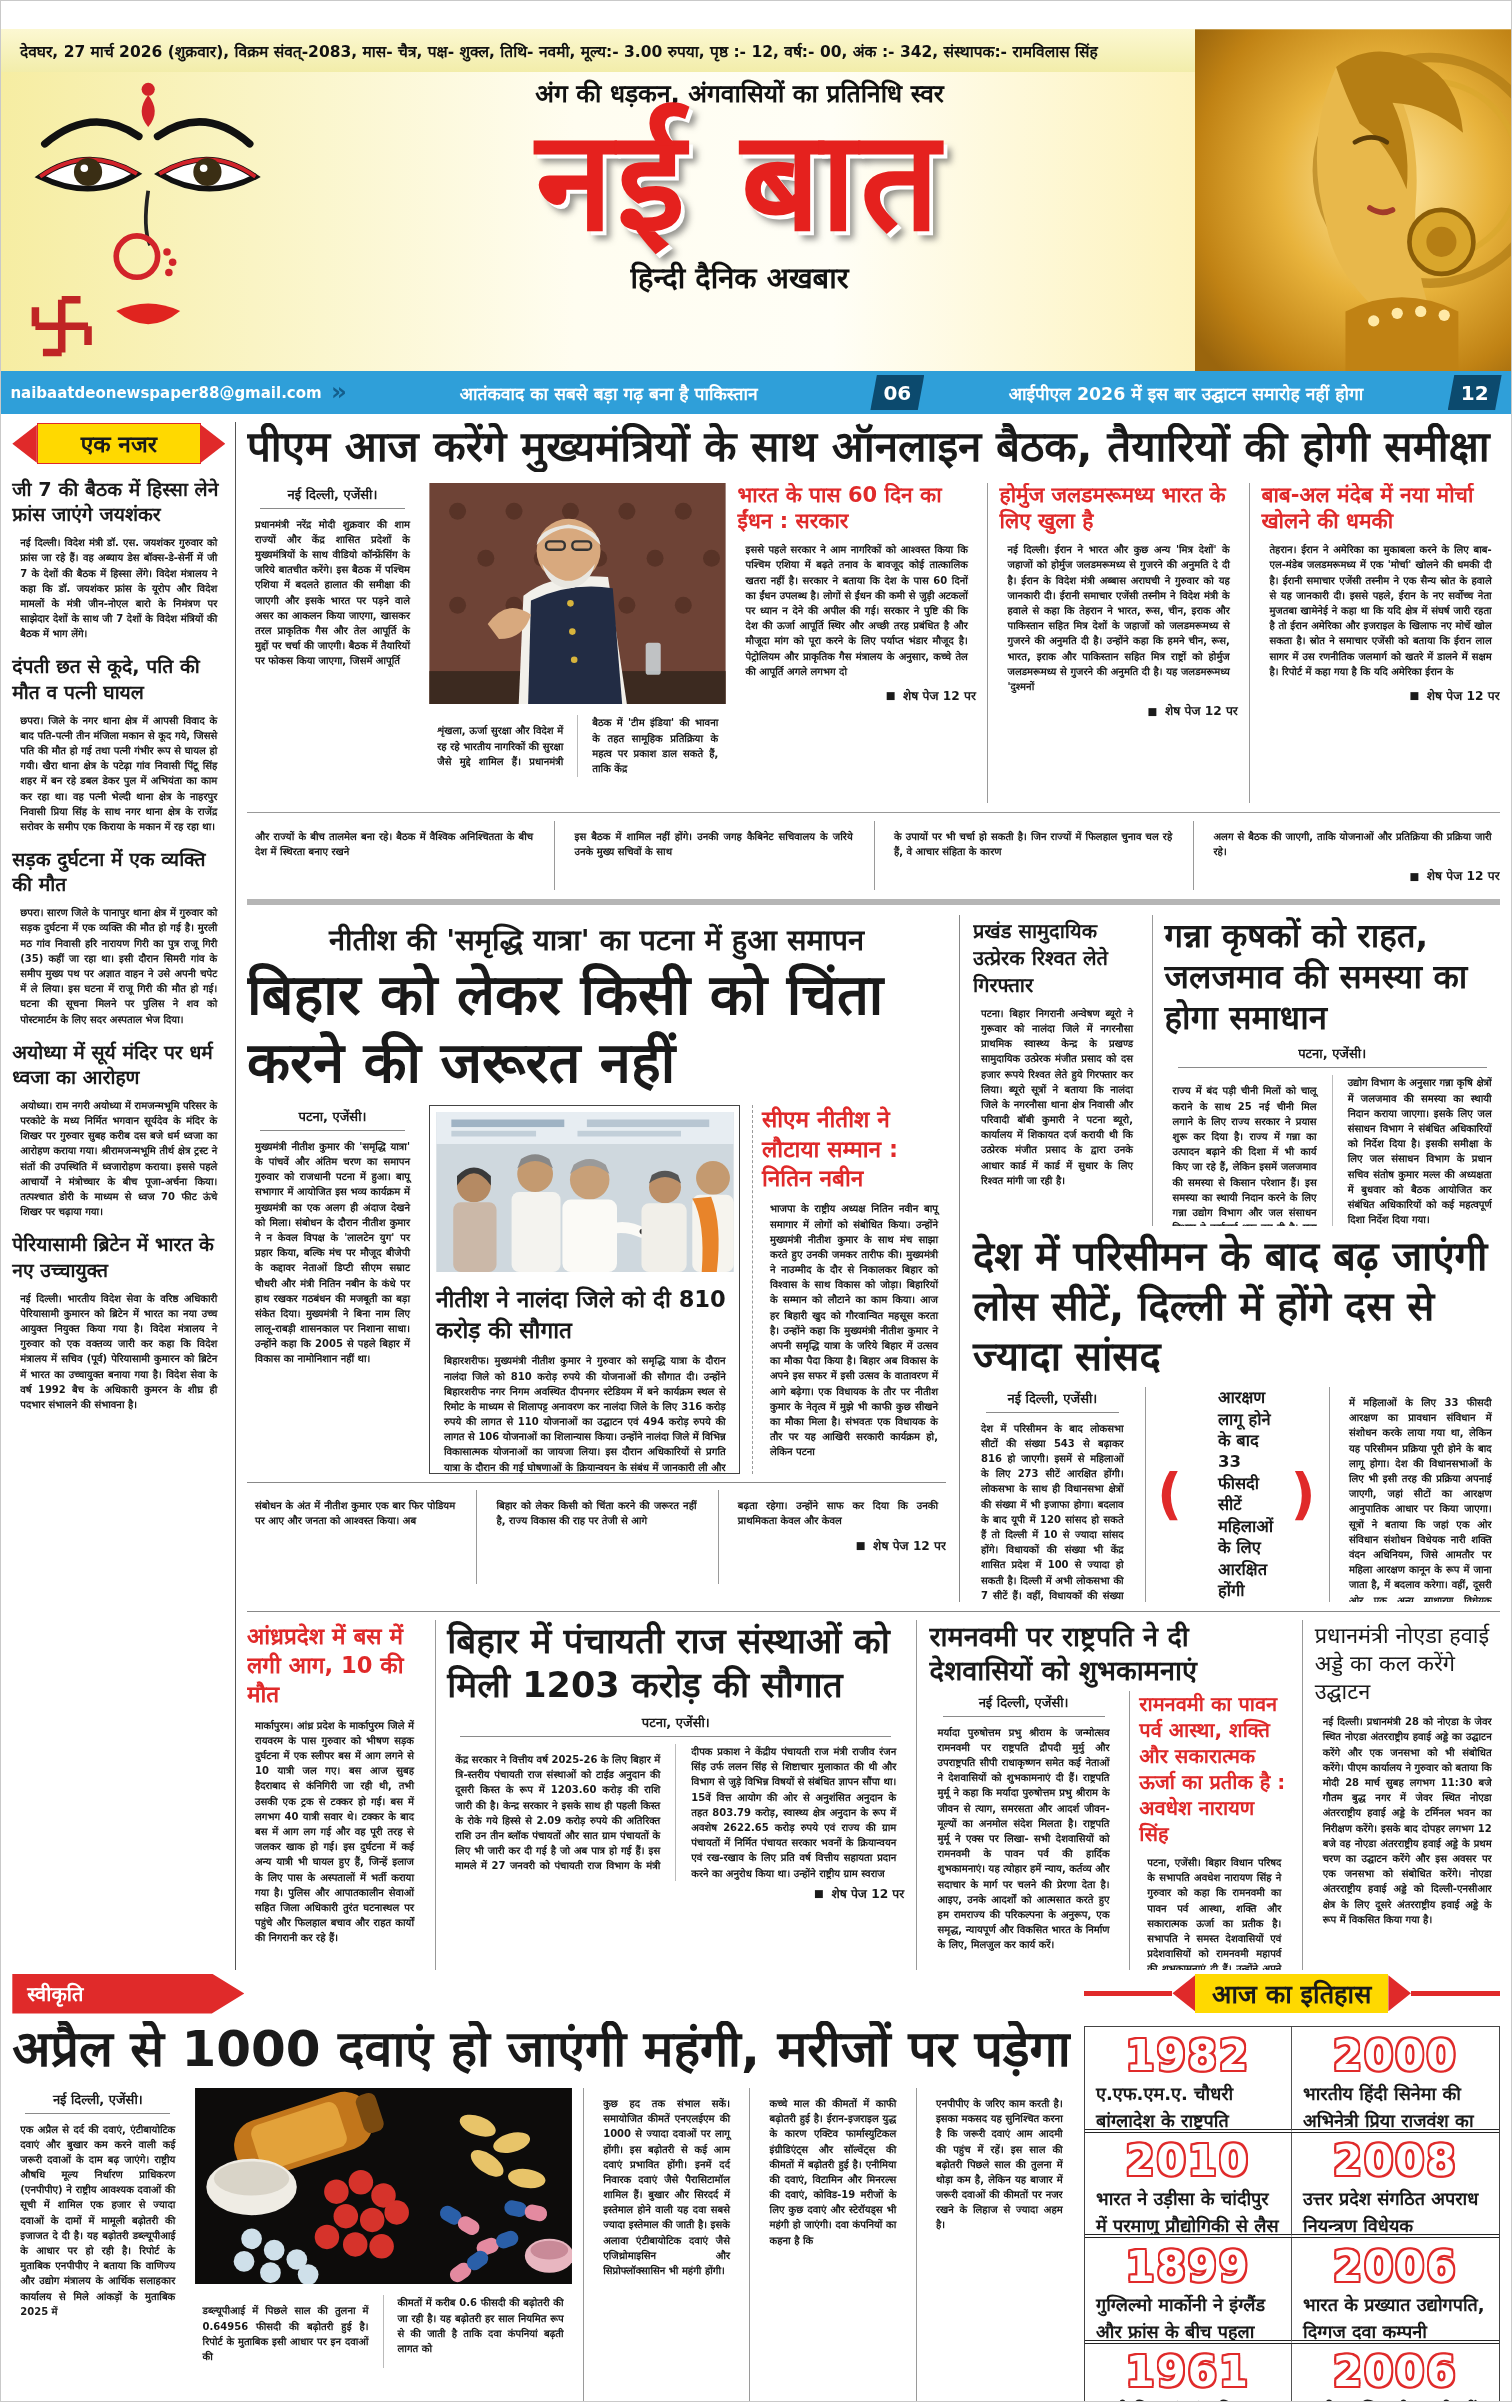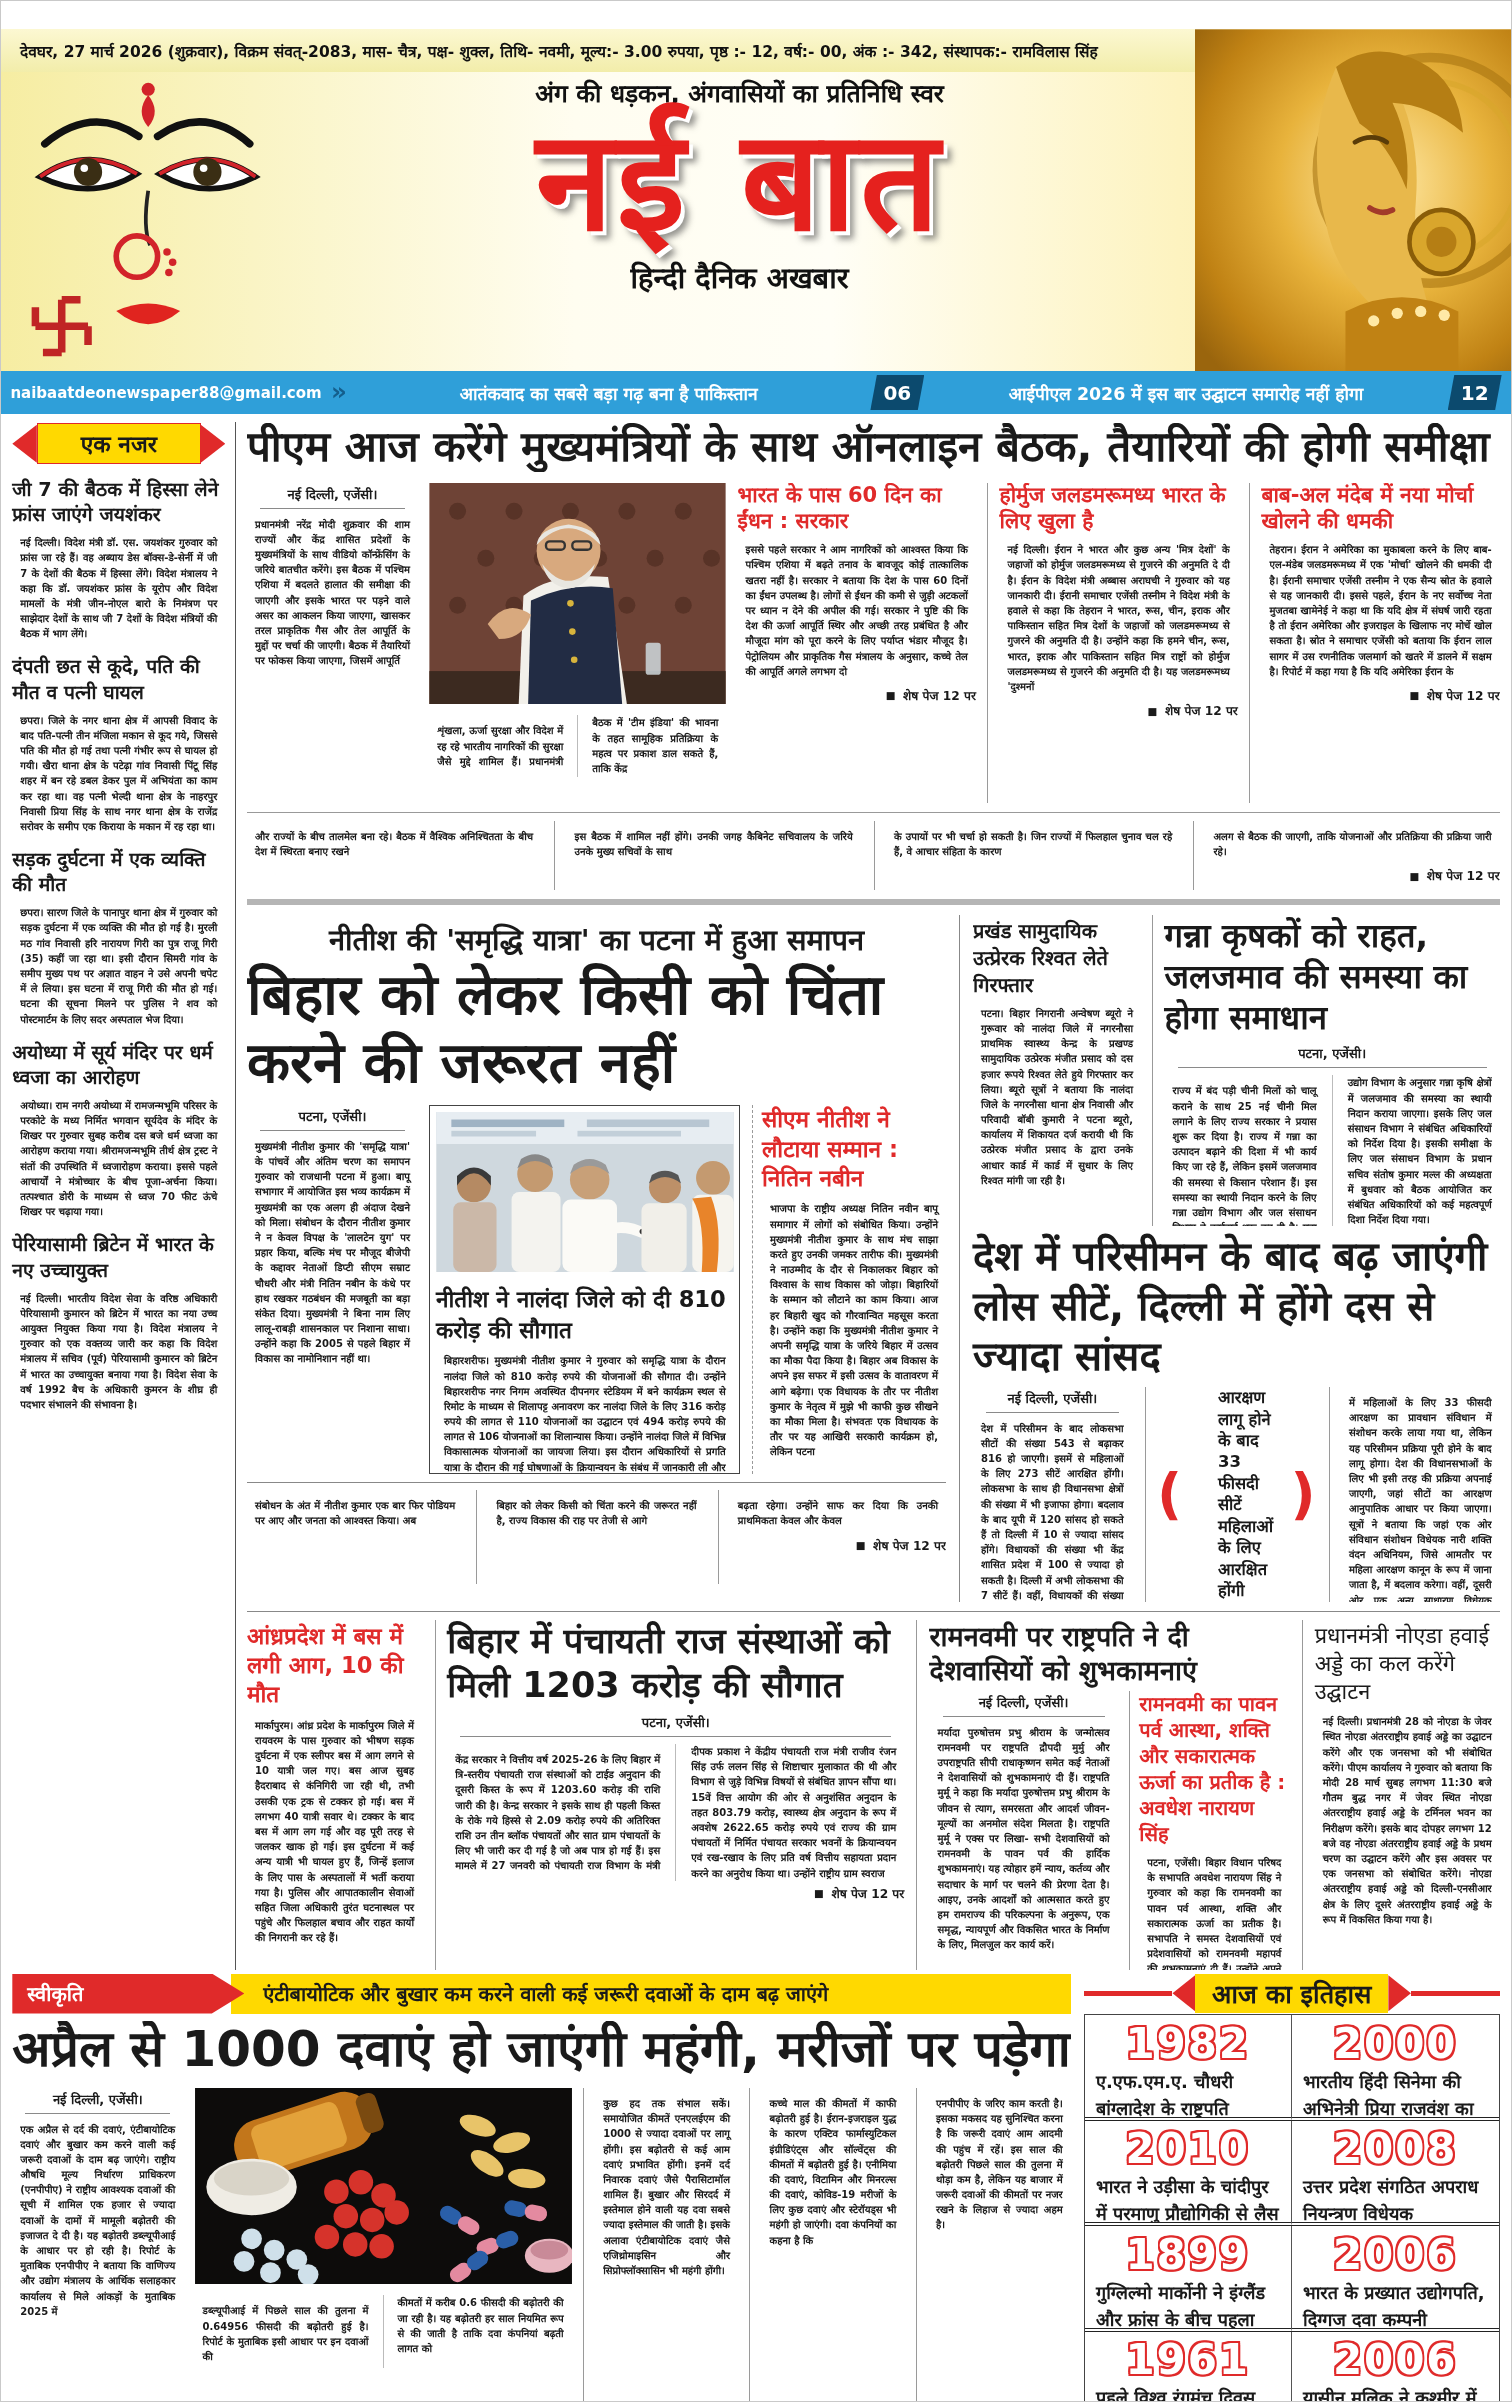--- a/index.html
+++ b/index.html
@@ -102,21 +102,21 @@
           padding-left:15px;clip-path:polygon(0 0,86% 0,100% 50%,86% 100%,0 100%);}
   .ktext{flex:1;background:#ffd900;display:flex;align-items:center;font-weight:800;font-size:20px;padding-left:32px;margin-left:-13px;}
   .med-h{font-size:50px;font-weight:900;line-height:1.15;margin:7.5px 0 9.4px;white-space:nowrap;overflow:hidden;}
   .med-row{display:flex;gap:11.3px;height:320px;overflow:hidden;}
   .med-c1{width:171px;flex:none;}
   .med-photo{width:377px;flex:none;}
   .med-photo .under{column-count:2;column-gap:13px;column-rule:0.9px solid #bbb;margin-top:7.5px;}
   .med-c{flex:1;min-width:0;}
   
   .history{width:416px;flex:none;}
-  .hhead{display:flex;align-items:center;margin-bottom:1px;}
+  .hhead{display:flex;align-items:center;margin-bottom:13px;}
   .hline{flex:1;height:5.6px;background:#e02a2a;}
   .harrow{width:22.6px;height:36px;background:#e02a2a;}
   .harrow.l{clip-path:polygon(100% 0,100% 100%,0 50%);}
   .harrow.r{clip-path:polygon(0 0,100% 50%,0 100%);}
   .hbox{background:#ffd900;font-size:25.4px;font-weight:900;padding:2.8px 17px;}
   .hgrid{border:0.9px solid #444;display:grid;grid-template-columns:1fr 1fr;height:422px;overflow:hidden;}
   .hcell{padding:3.8px 11.3px 7.5px;border-bottom:4.7px double #222;overflow:hidden;}
   .hcell.left{border-right:1.9px solid #555;}
   .hyear{font-size:42px;font-weight:900;text-align:center;color:#fff;letter-spacing:1.9px;
     text-shadow:-1.9px -1.9px 0 #e02a2a,1.9px -1.9px 0 #e02a2a,-1.9px 1.9px 0 #e02a2a,1.9px 1.9px 0 #e02a2a,-1.9px 0 0 #e02a2a,1.9px 0 0 #e02a2a,0 -1.9px 0 #e02a2a,0 1.9px 0 #e02a2a;}
@@ -454,21 +454,20 @@
         </div>
       </div>
 
     </div>
   </div>
 
   <div class="bottom">
     <div class="medicine">
       <div class="kickerbar">
         <div class="klabel">स्वीकृति</div>
-        <div class="ktext">एंटीबायोटिक और बुखार कम करने वाली कई जरूरी दवाओं के दाम बढ़ जाएंगे</div>
       </div>
       <div class="med-h">अप्रैल से 1000 दवाएं हो जाएंगी महंगी, मरीजों पर पड़ेगा असर</div>
       <div class="med-row">
         <div class="med-c1">
           <div class="dl">नई दिल्ली, एजेंसी।</div>
           <p class="body">एक अप्रैल से दर्द की दवाएं, एंटीबायोटिक दवाएं और बुखार कम करने वाली कई जरूरी दवाओं के दाम बढ़ जाएंगे। राष्ट्रीय औषधि मूल्य निर्धारण प्राधिकरण (एनपीपीए) ने राष्ट्रीय आवश्यक दवाओं की सूची में शामिल एक हजार से ज्यादा दवाओं के दामों में मामूली बढ़ोतरी की इजाजत दे दी है। यह बढ़ोतरी डब्ल्यूपीआई के आधार पर हो रही है। रिपोर्ट के मुताबिक एनपीपीए ने बताया कि वाणिज्य और उद्योग मंत्रालय के आर्थिक सलाहकार कार्यालय से मिले आंकड़ों के मुताबिक 2025 में</p>
         </div>
         <div class="med-photo">
           <svg viewBox="0 0 400 208" width="377" height="196">
             <rect width="400" height="208" fill="#0d0c0b"></rect>

